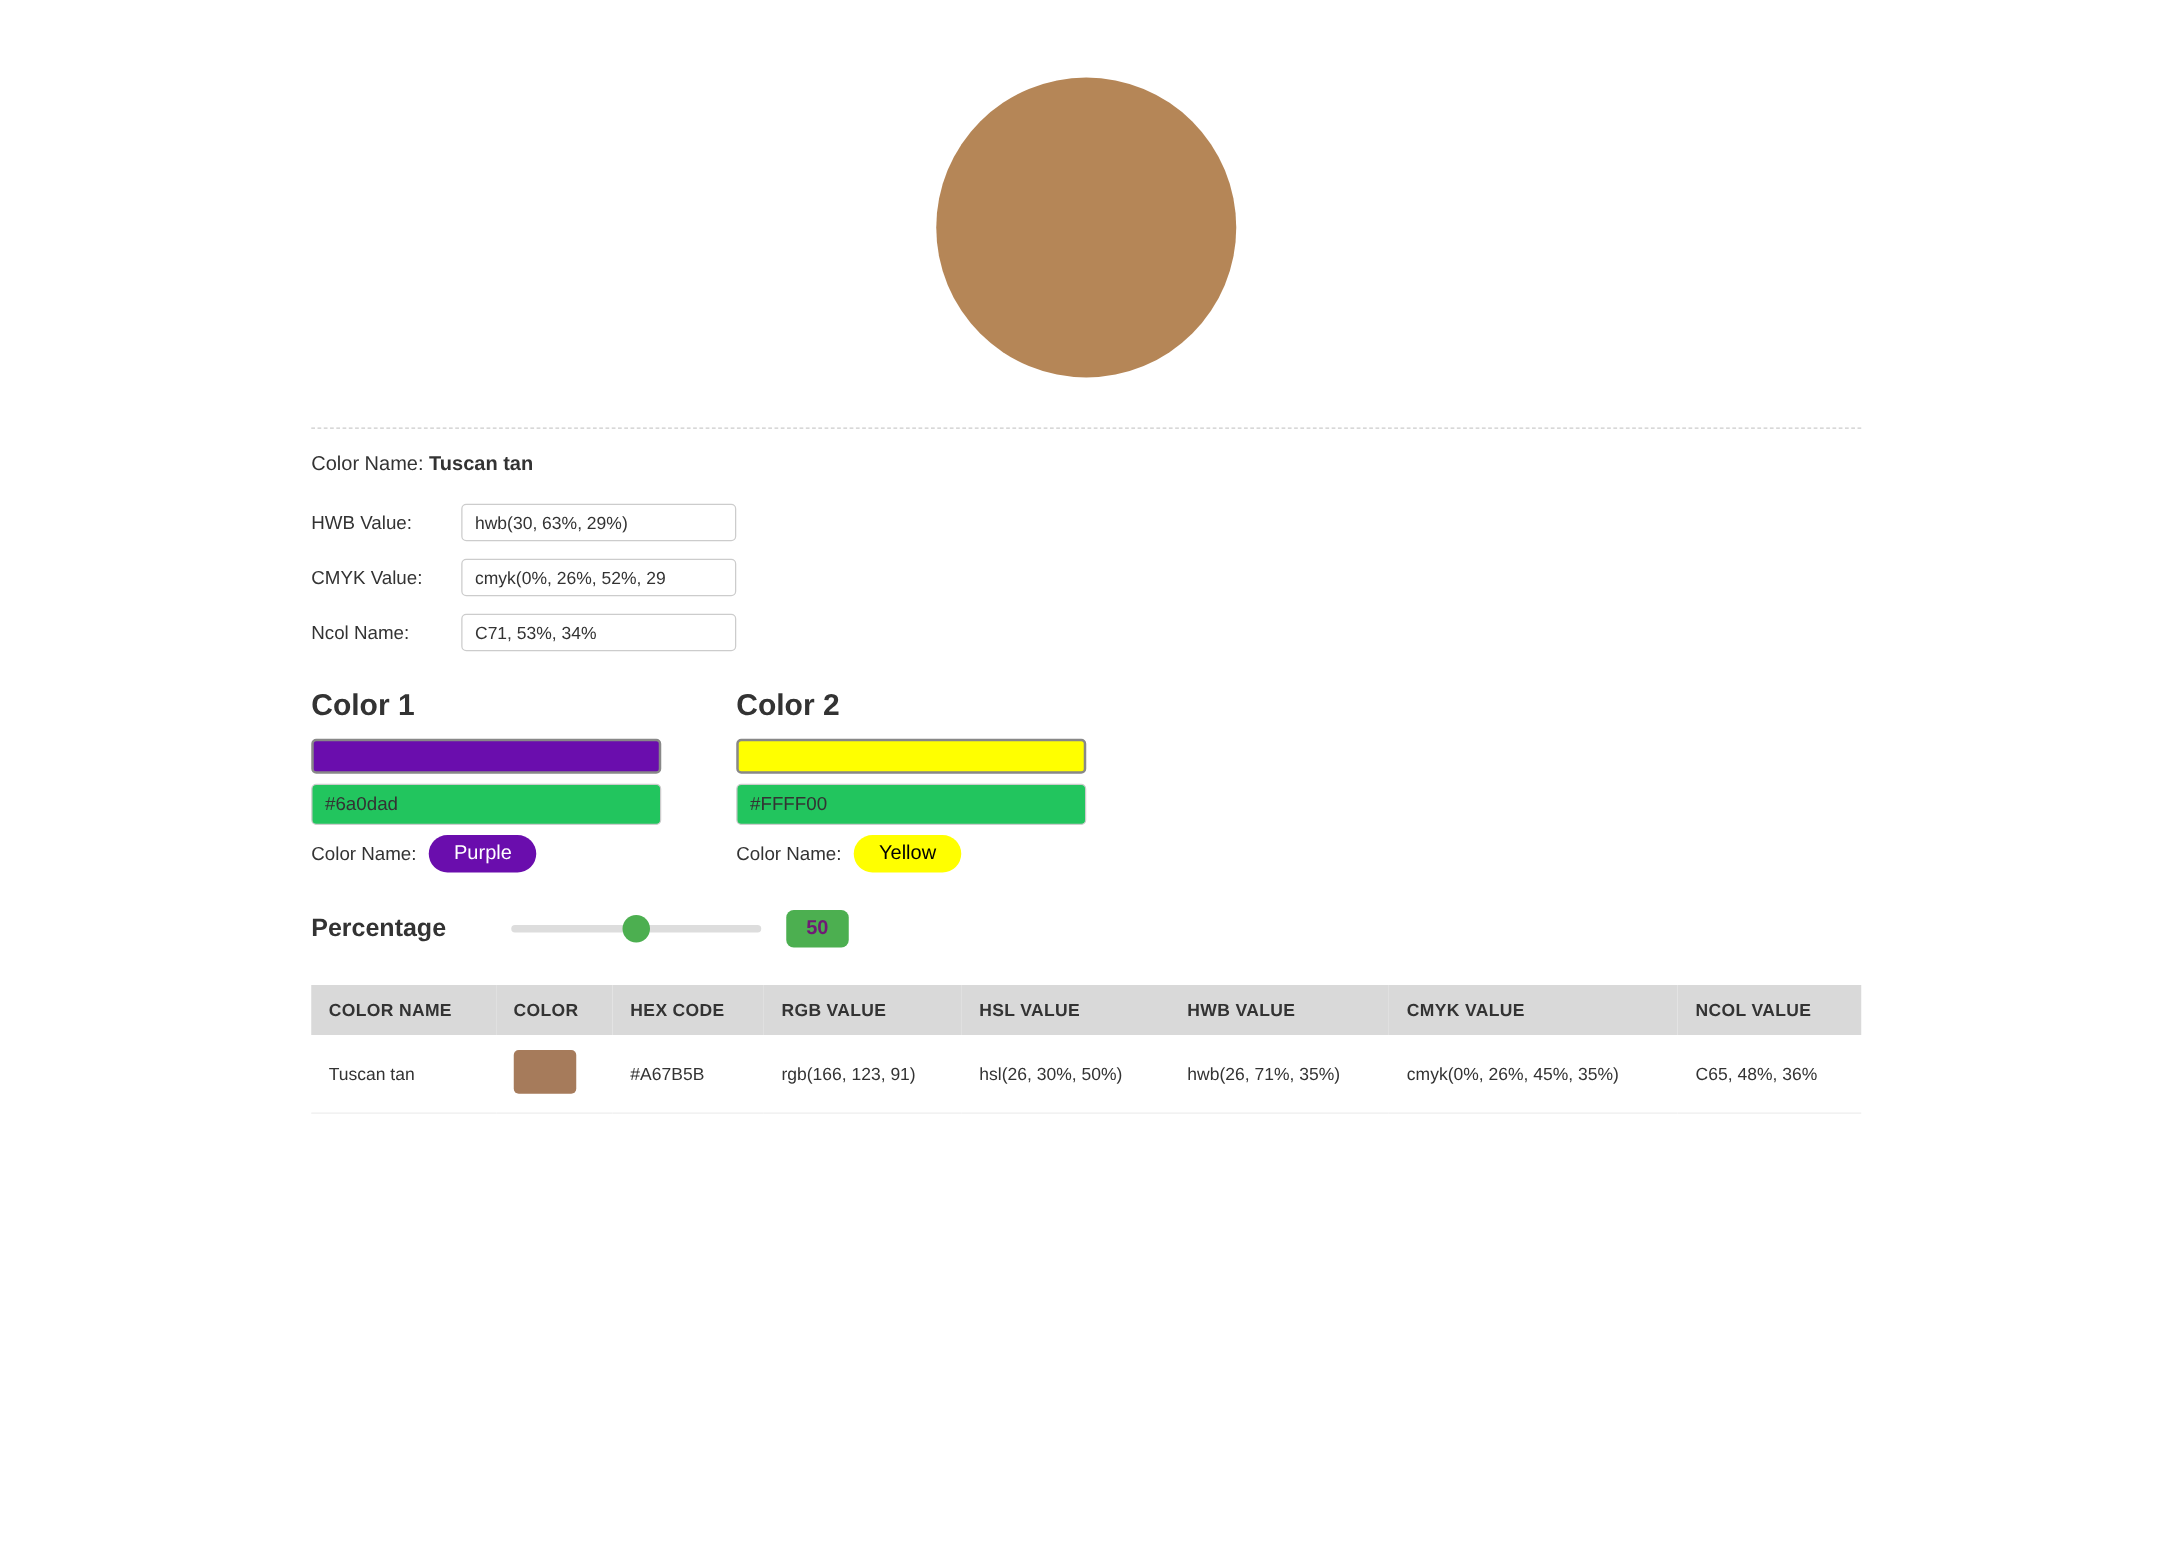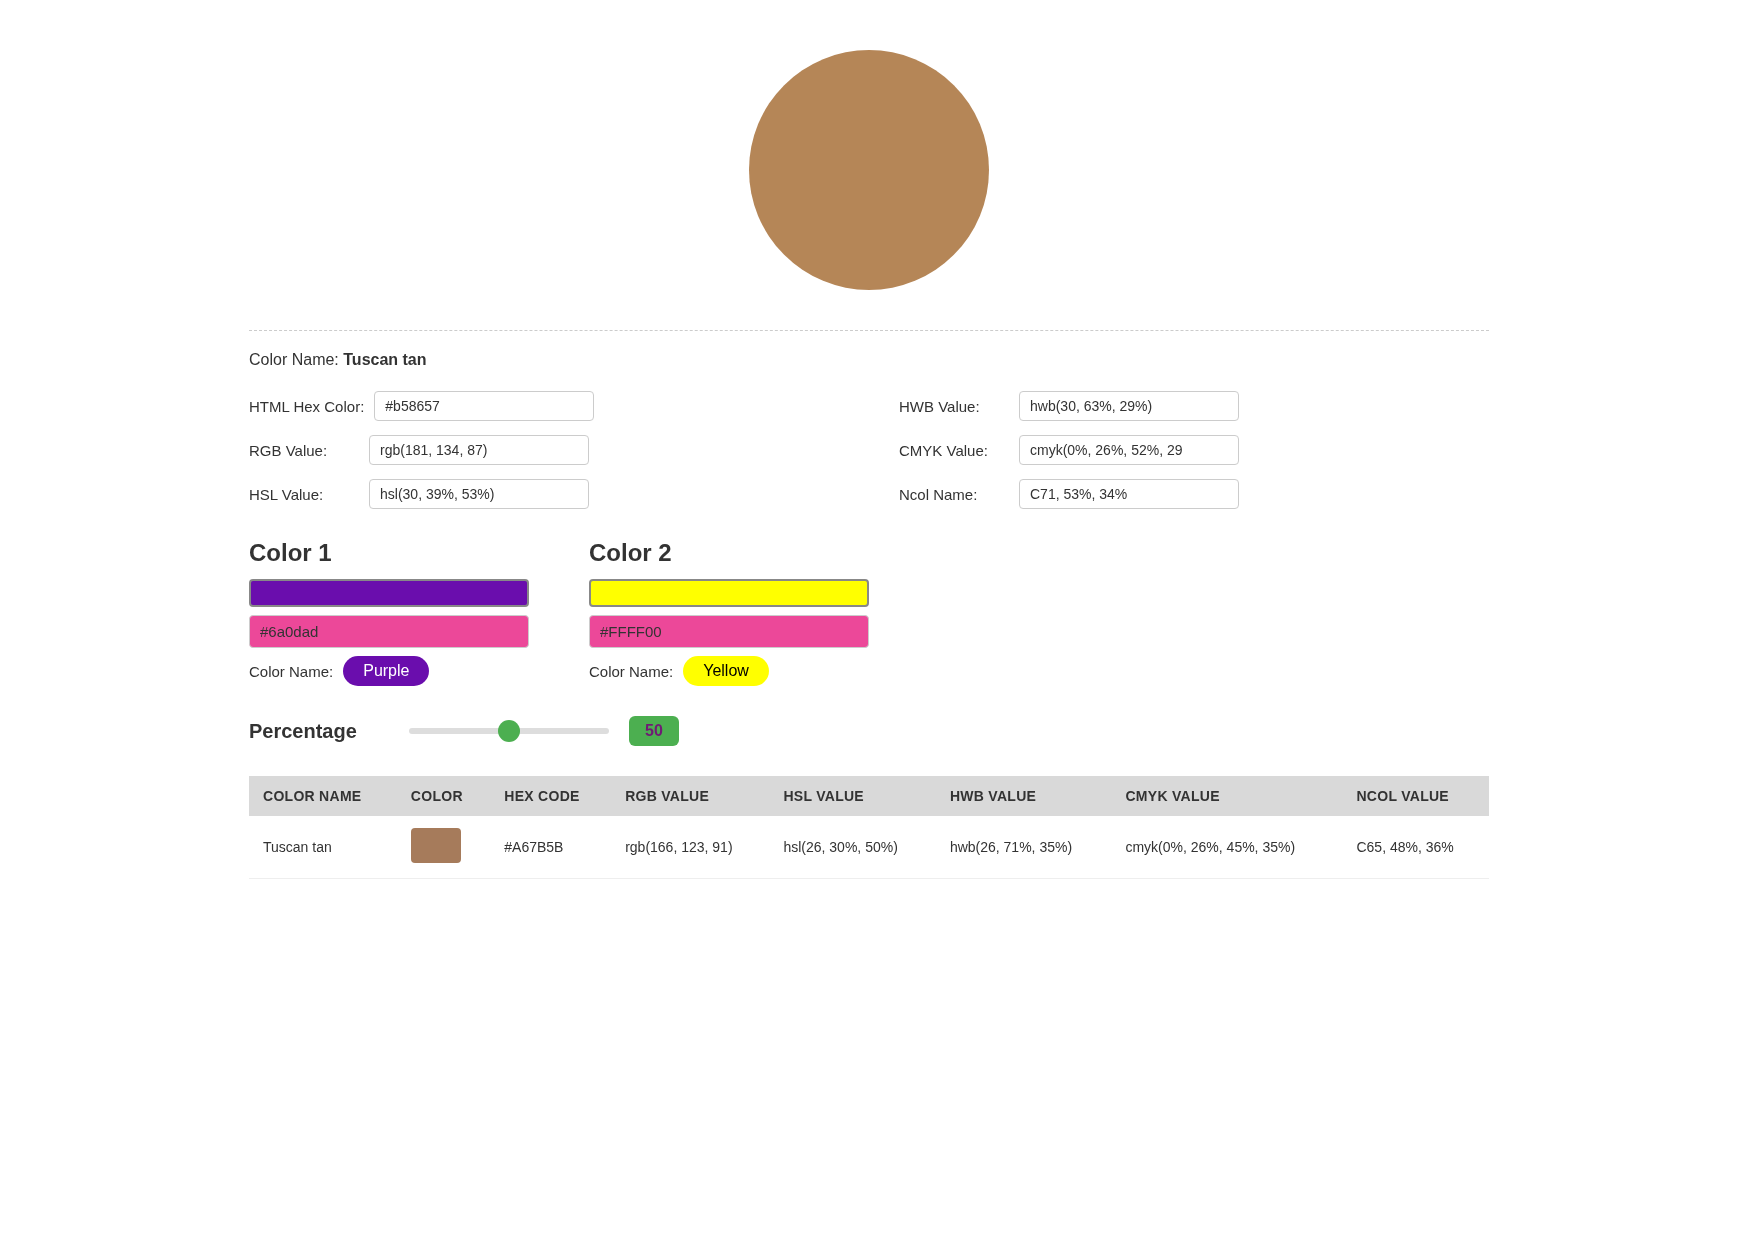--- a/index.html
+++ b/index.html
@@ -5,21 +5,21 @@
     * { box-sizing: border-box; margin: 0; padding: 0; }
     body {
       font-family: Arial, sans-serif;
       background: #fff;
       color: #333;
       font-size: 15px;
     }
 
     .page-container {
       max-width: 1300px;
-      margin: 0 auto;
+      margin: 12px auto;
       padding: 20px 30px;
     }
 
     
     .circle-section {
       display: flex;
       justify-content: center;
       align-items: center;
       padding: 30px 0 30px 0;
     }
@@ -106,21 +106,21 @@
       border: 2px solid #888;
       width: 280px;
     }
 
     .color-block input[type="text"] {
       border: 1px solid #ccc;
       border-radius: 4px;
       padding: 7px 10px;
       font-size: 15px;
       color: #333;
-      background: #ec4899;
+      background: #22c55e;
       width: 280px;
       outline: none;
     }
 
     .color-name-badge-row {
       display: flex;
       align-items: center;
       gap: 10px;
     }
 
@@ -250,34 +250,20 @@
 
   <hr class="divider">
 
   <div class="color-name-row">
     <span class="label">Color Name:</span>
     <span class="value">Tuscan tan</span>
   </div>
 
   <div class="info-grid">
 
-    <div>
-      <div class="info-row">
-        <span class="field-label">HTML Hex Color:</span>
-        <input type="text" value="#b58657" style="">
-      </div>
-      <div class="info-row" style="margin-top:14px;">
-        <span class="field-label">RGB Value:</span>
-        <input type="text" value="rgb(181, 134, 87)" style="">
-      </div>
-      <div class="info-row" style="margin-top:14px;">
-        <span class="field-label">HSL Value:</span>
-        <input type="text" value="hsl(30, 39%, 53%)" style="">
-      </div>
-    </div>
 
     <div>
       <div class="info-row">
         <span class="field-label">HWB Value:</span>
         <input type="text" value="hwb(30, 63%, 29%)" style="">
       </div>
       <div class="info-row" style="margin-top:14px;">
         <span class="field-label">CMYK Value:</span>
         <input type="text" value="cmyk(0%, 26%, 52%, 29" style="">
       </div>

